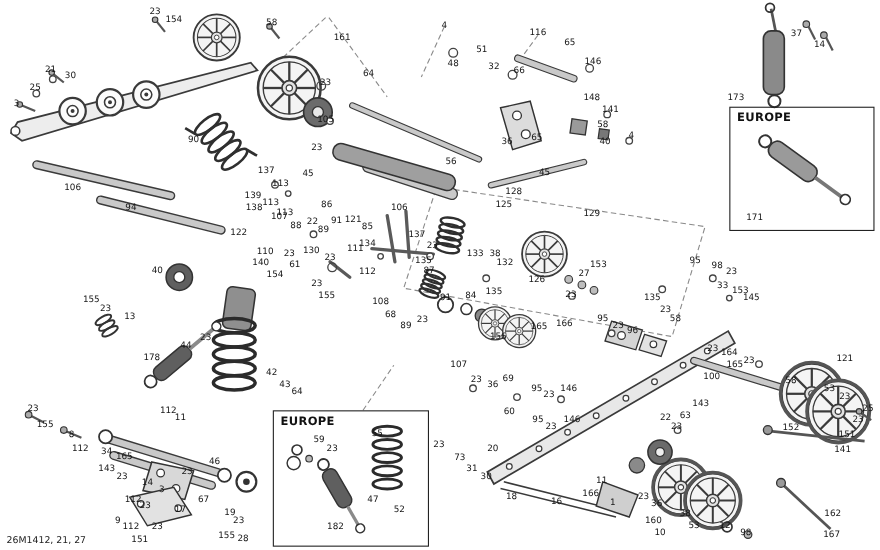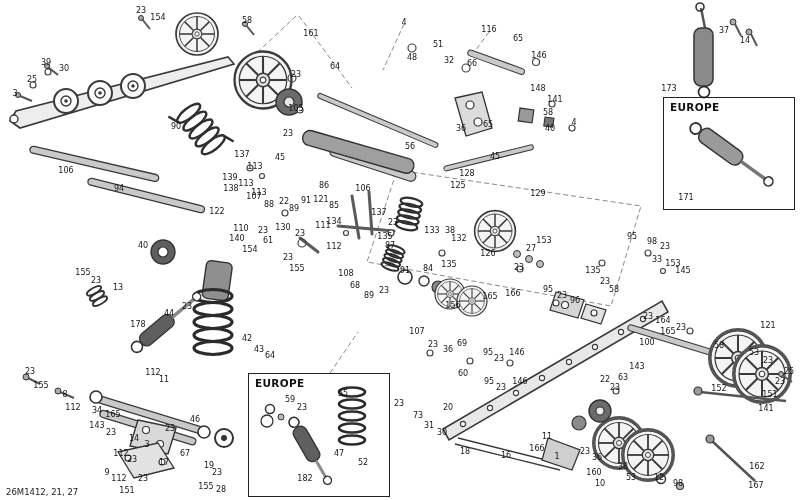--- a/index.html
+++ b/index.html
@@ -299,21 +299,21 @@
     <span class="inset-label">EUROPE</span>
   </div>
   <div class="inset-box box-bc">
     <span class="inset-label">EUROPE</span>
   </div>
 
   <div class="callout-layer">
       <div class="callout" style="left: 141px; top: 11px;">23</div>
       <div class="callout" style="left: 158px; top: 18px;">154</div>
       <div class="callout" style="left: 247px; top: 21px;">58</div>
-      <div class="callout" style="left: 46px; top: 63px;">39</div>
+      <div class="callout" style="left: 46px; top: 63px;">21</div>
       <div class="callout" style="left: 64px; top: 69px;">30</div>
       <div class="callout" style="left: 32px; top: 80px;">25</div>
       <div class="callout" style="left: 15px; top: 94px;">3</div>
       <div class="callout" style="left: 66px; top: 171px;">106</div>
       <div class="callout" style="left: 119px; top: 189px;">94</div>
       <div class="callout" style="left: 176px; top: 127px;">90</div>
       <div class="callout" style="left: 311px; top: 34px;">161</div>
       <div class="callout" style="left: 296px; top: 75px;">23</div>
       <div class="callout" style="left: 335px; top: 67px;">64</div>
       <div class="callout" style="left: 296px; top: 109px;">105</div>
@@ -338,21 +338,21 @@
       <div class="callout" style="left: 669px; top: 89px;">173</div>
       <div class="callout" style="left: 686px; top: 198px;">171</div>
       <div class="callout" style="left: 242px; top: 155px;">137</div>
       <div class="callout" style="left: 255px; top: 167px;">113</div>
       <div class="callout" style="left: 280px; top: 158px;">45</div>
       <div class="callout" style="left: 288px; top: 134px;">23</div>
       <div class="callout" style="left: 230px; top: 178px;">139</div>
       <div class="callout" style="left: 246px; top: 184px;">113</div>
       <div class="callout" style="left: 231px; top: 189px;">138</div>
       <div class="callout" style="left: 259px; top: 193px;">113</div>
-      <div class="callout" style="left: 297px; top: 186px; margin-left: 27px;">86</div>
+      <div class="callout" style="left: 297px; top: 186px;">86</div>
       <div class="callout" style="left: 323px; top: 186px; margin-top: 40px;">111</div>
       <div class="callout" style="left: 363px; top: 189px;">106</div>
       <div class="callout" style="left: 410px; top: 147px;">56</div>
       <div class="callout" style="left: 467px; top: 174px;">128</div>
       <div class="callout" style="left: 458px; top: 186px;">125</div>
       <div class="callout" style="left: 538px; top: 194px;">129</div>
       <div class="callout" style="left: 217px; top: 212px;">122</div>
       <div class="callout" style="left: 254px; top: 197px;">107</div>
       <div class="callout" style="left: 269px; top: 205px;">88</div>
       <div class="callout" style="left: 284px; top: 202px;">22</div>

